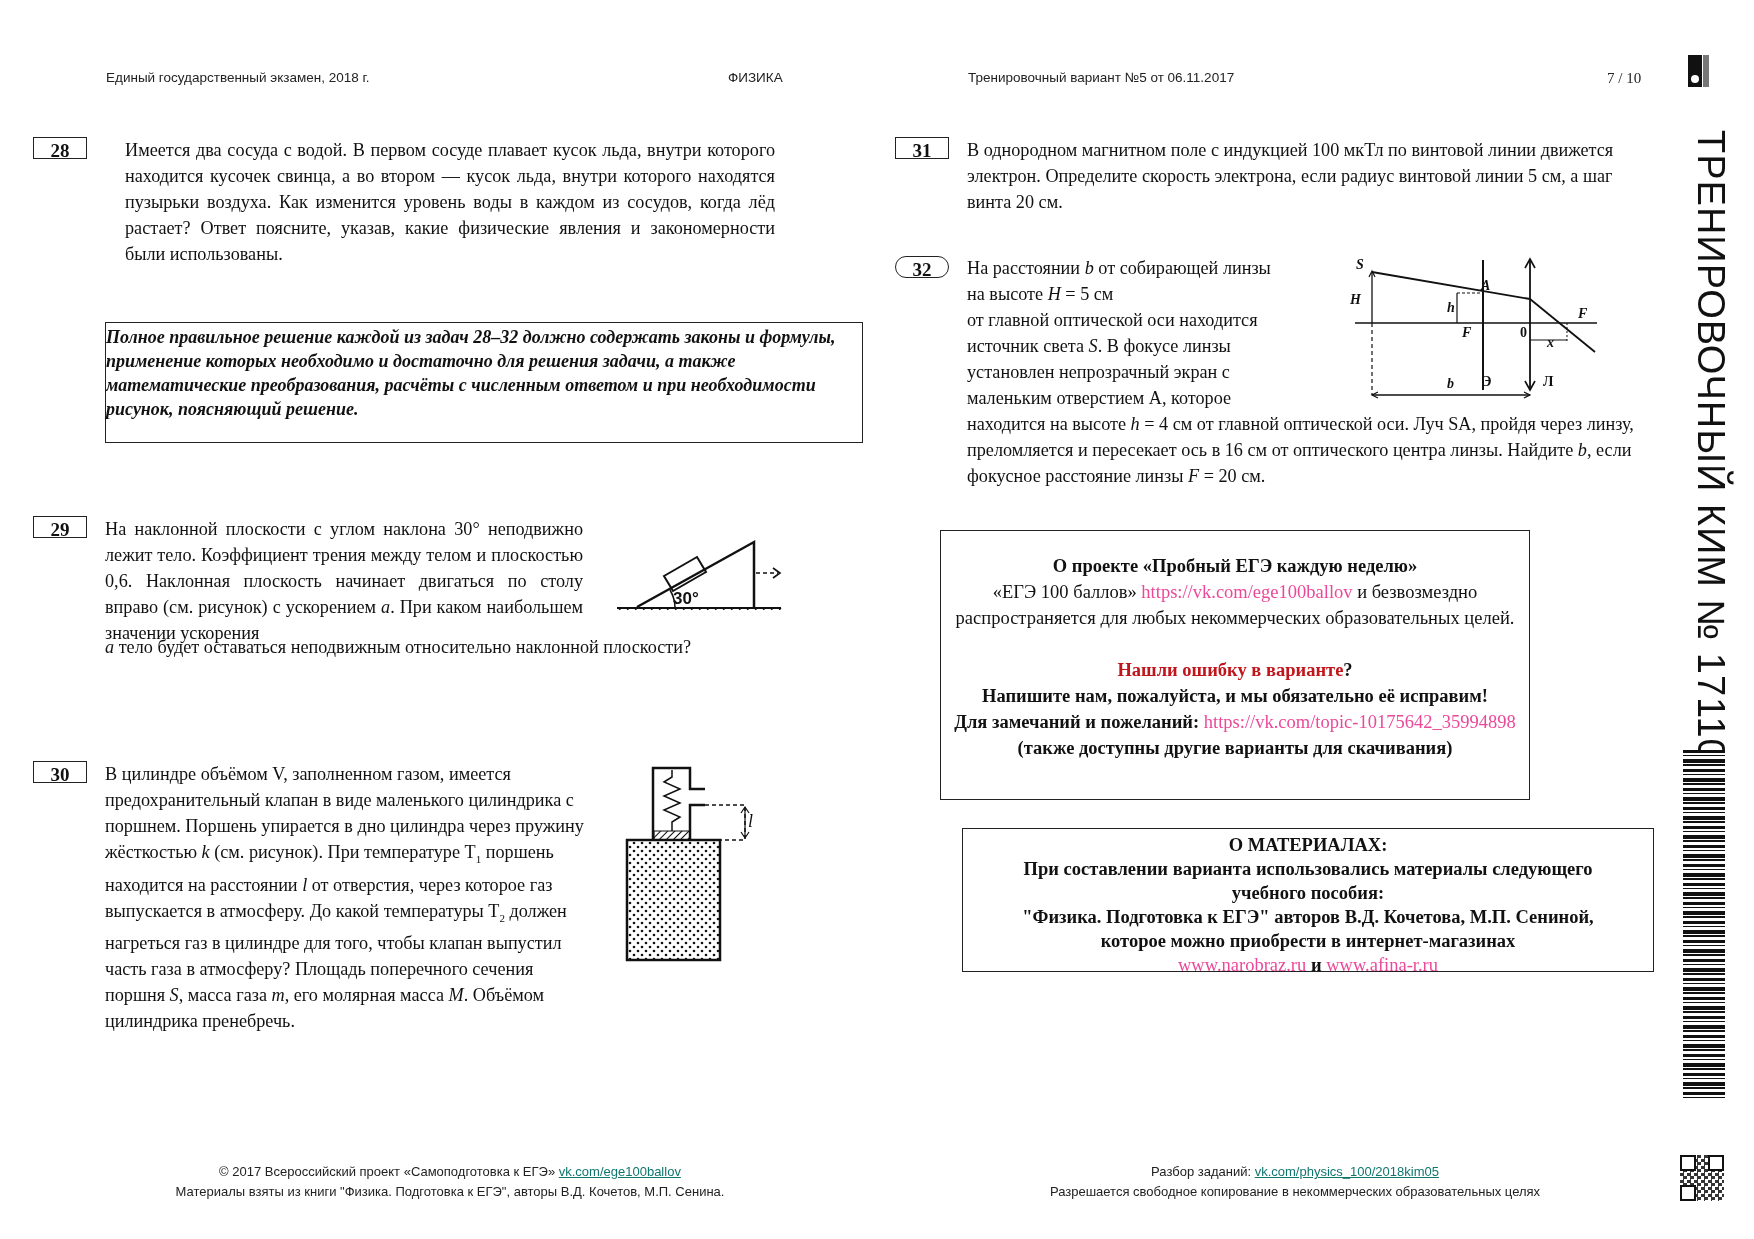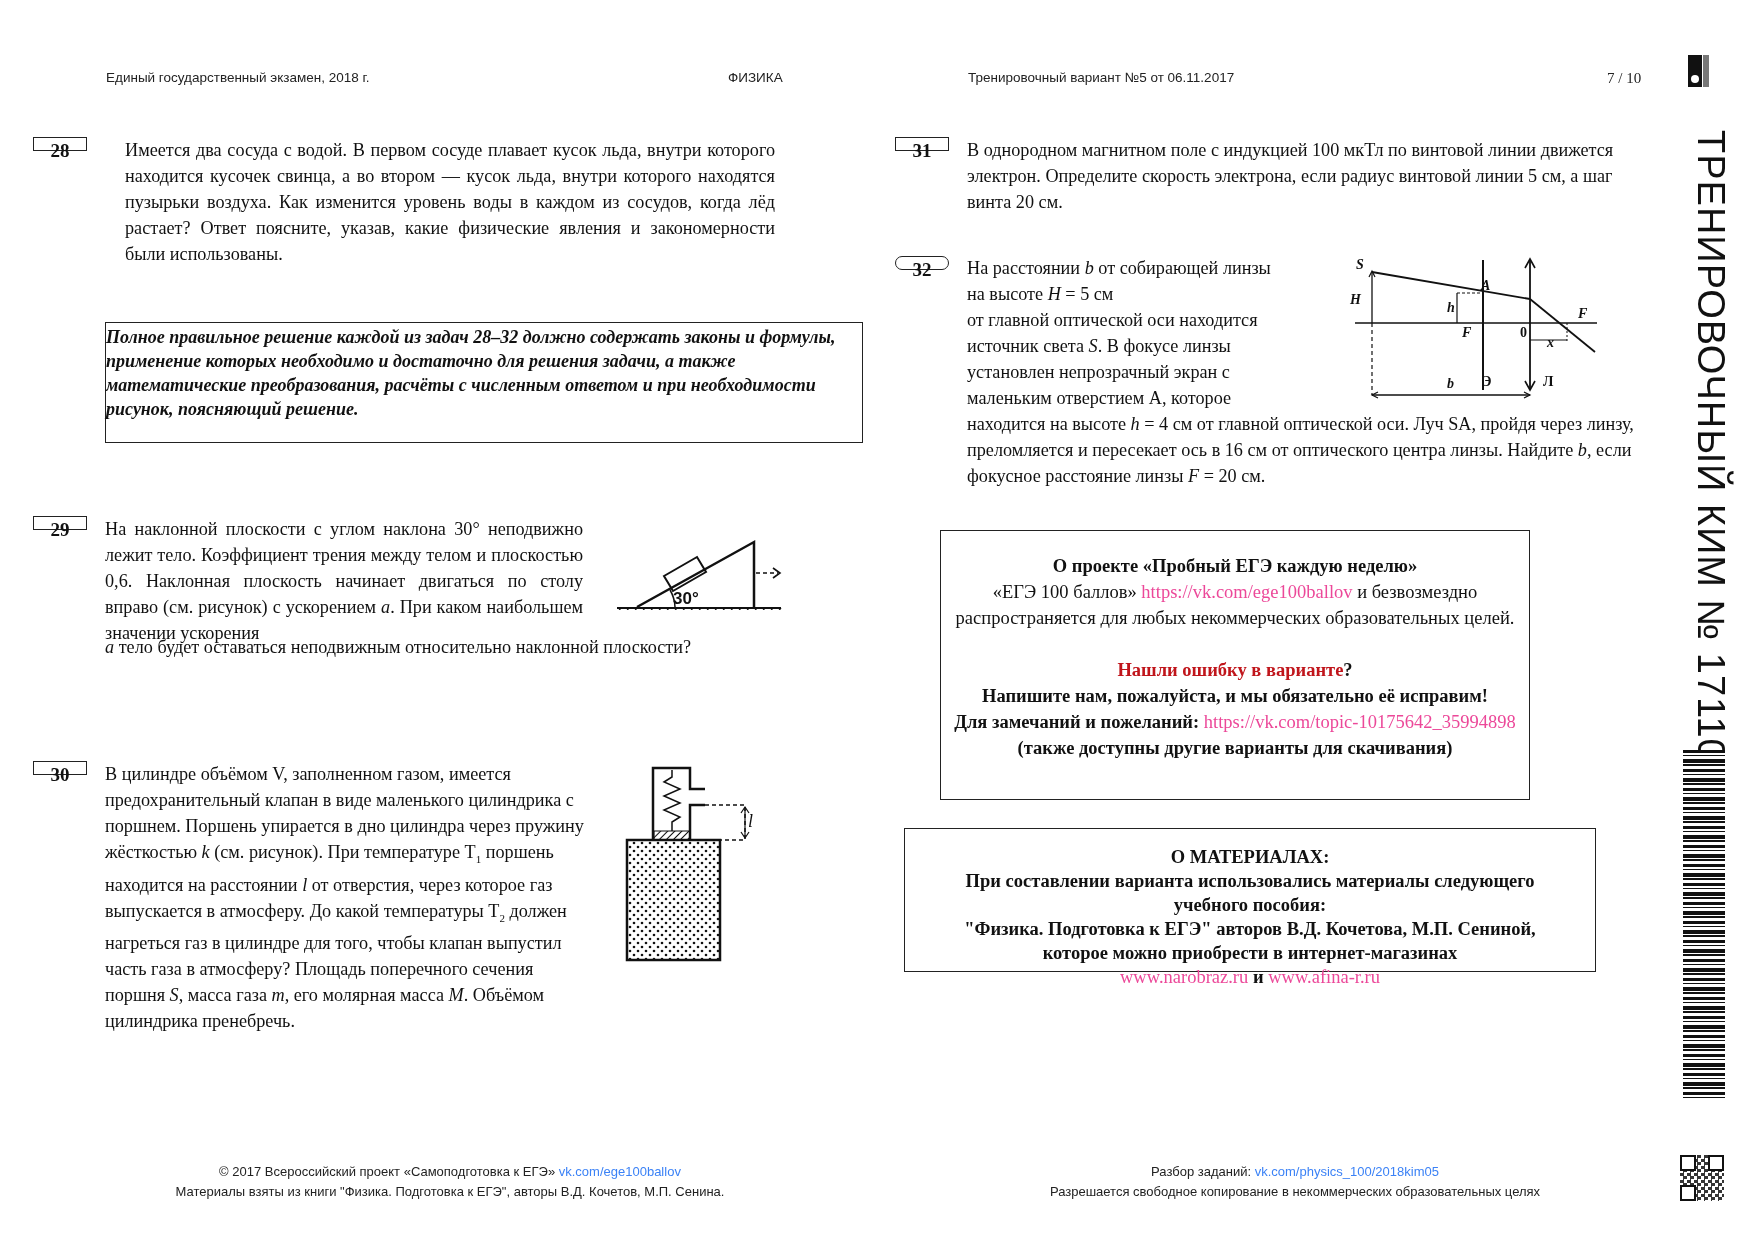--- a/index.html
+++ b/index.html
@@ -1,32 +1,32 @@
 <!DOCTYPE html>
 <html><head>
 <meta charset="utf-8">
 <style>
   html,body{margin:0;padding:0;background:#fff;}
   body{width:1754px;height:1239px;position:relative;overflow:hidden;color:#111;
        font-family:"Liberation Serif","DejaVu Serif",serif;}
   .sans{font-family:"Liberation Sans","DejaVu Sans",sans-serif;}
   .abs{position:absolute;}
   .hdr{font-size:13.5px;color:#222;top:70px;}
-  .num{position:absolute;width:54px;height:14px;border:1.5px solid #222;box-sizing:border-box;
+  .num{position:absolute;width:54px;height:22px;border:1.5px solid #222;box-sizing:border-box;
        font-weight:bold;font-size:19px;text-align:center;line-height:25px;}
   .ptext{position:absolute;font-size:18.2px;line-height:26px;}
   .just{text-align:justify;}
   .note{position:absolute;left:105px;top:322px;width:758px;height:121px;border:1.5px solid #222;
         box-sizing:border-box;padding:2px 0;font-style:italic;font-weight:bold;font-size:18px;line-height:24px;}
   .boxinfo{position:absolute;border:1.5px solid #222;box-sizing:border-box;text-align:center;font-size:18.5px;line-height:26px;}
   a.lnk{color:#ec4899;}
   .red{color:#c0151b;}
   .b{font-weight:bold;}
   .foot{font-size:13px;color:#222;text-align:center;line-height:20px;}
-  .foot a{color:#3b82f6;}
+  .foot a{color:#0f766e;text-decoration:underline;}
   .vert{position:absolute;left:1680px;top:130px;width:60px;height:600px;}
   .vert span{position:absolute;left:0;top:0;transform-origin:0 0;transform:translate(52px,0) rotate(90deg);
        white-space:nowrap;font-size:38px;letter-spacing:1px;}
   sub{font-size:11px;}
 </style>
 </head>
 <body>
 
 <div class="abs hdr sans" style="left:106px;">Единый государственный экзамен, 2018 г.</div>
 <div class="abs hdr sans" style="left:728px;">ФИЗИКА</div>
@@ -161,21 +161,21 @@
   <div class="b">О проекте «Пробный ЕГЭ каждую неделю»</div>
   <div><span>«ЕГЭ 100 баллов» </span><a class="lnk">https://vk.com/ege100ballov</a><span> и безвозмездно</span></div>
   <div>распространяется для любых некоммерческих образовательных целей.</div>
   <div style="height:26px;"></div>
   <div class="b"><span class="red">Нашли ошибку в варианте</span><span>?</span></div>
   <div class="b">Напишите нам, пожалуйста, и мы обязательно её исправим!</div>
   <div><span class="b">Для замечаний и пожеланий: </span><a class="lnk">https://vk.com/topic-10175642_35994898</a></div>
   <div class="b">(также доступны другие варианты для скачивания)</div>
 </div>
 
-<div class="boxinfo b" style="left:904px;top:828px;width:692px;height:144px;line-height:24px;padding-top:16px;">
+<div class="boxinfo b" style="left:962px;top:828px;width:692px;height:144px;line-height:24px;padding-top:4px;">
   <div>О МАТЕРИАЛАХ:</div>
   <div>При составлении варианта использовались материалы следующего</div>
   <div>учебного пособия:</div>
   <div>"Физика. Подготовка к ЕГЭ" авторов В.Д. Кочетова, М.П. Сениной,</div>
   <div>которое можно приобрести в интернет-магазинах</div>
   <div style="font-weight:normal;"><a class="lnk">www.narobraz.ru</a><b> и </b><a class="lnk">www.afina-r.ru</a></div>
 </div>
 
 <div class="vert sans">
   <span>ТРЕНИРОВОЧНЫЙ КИМ № 171106</span>

